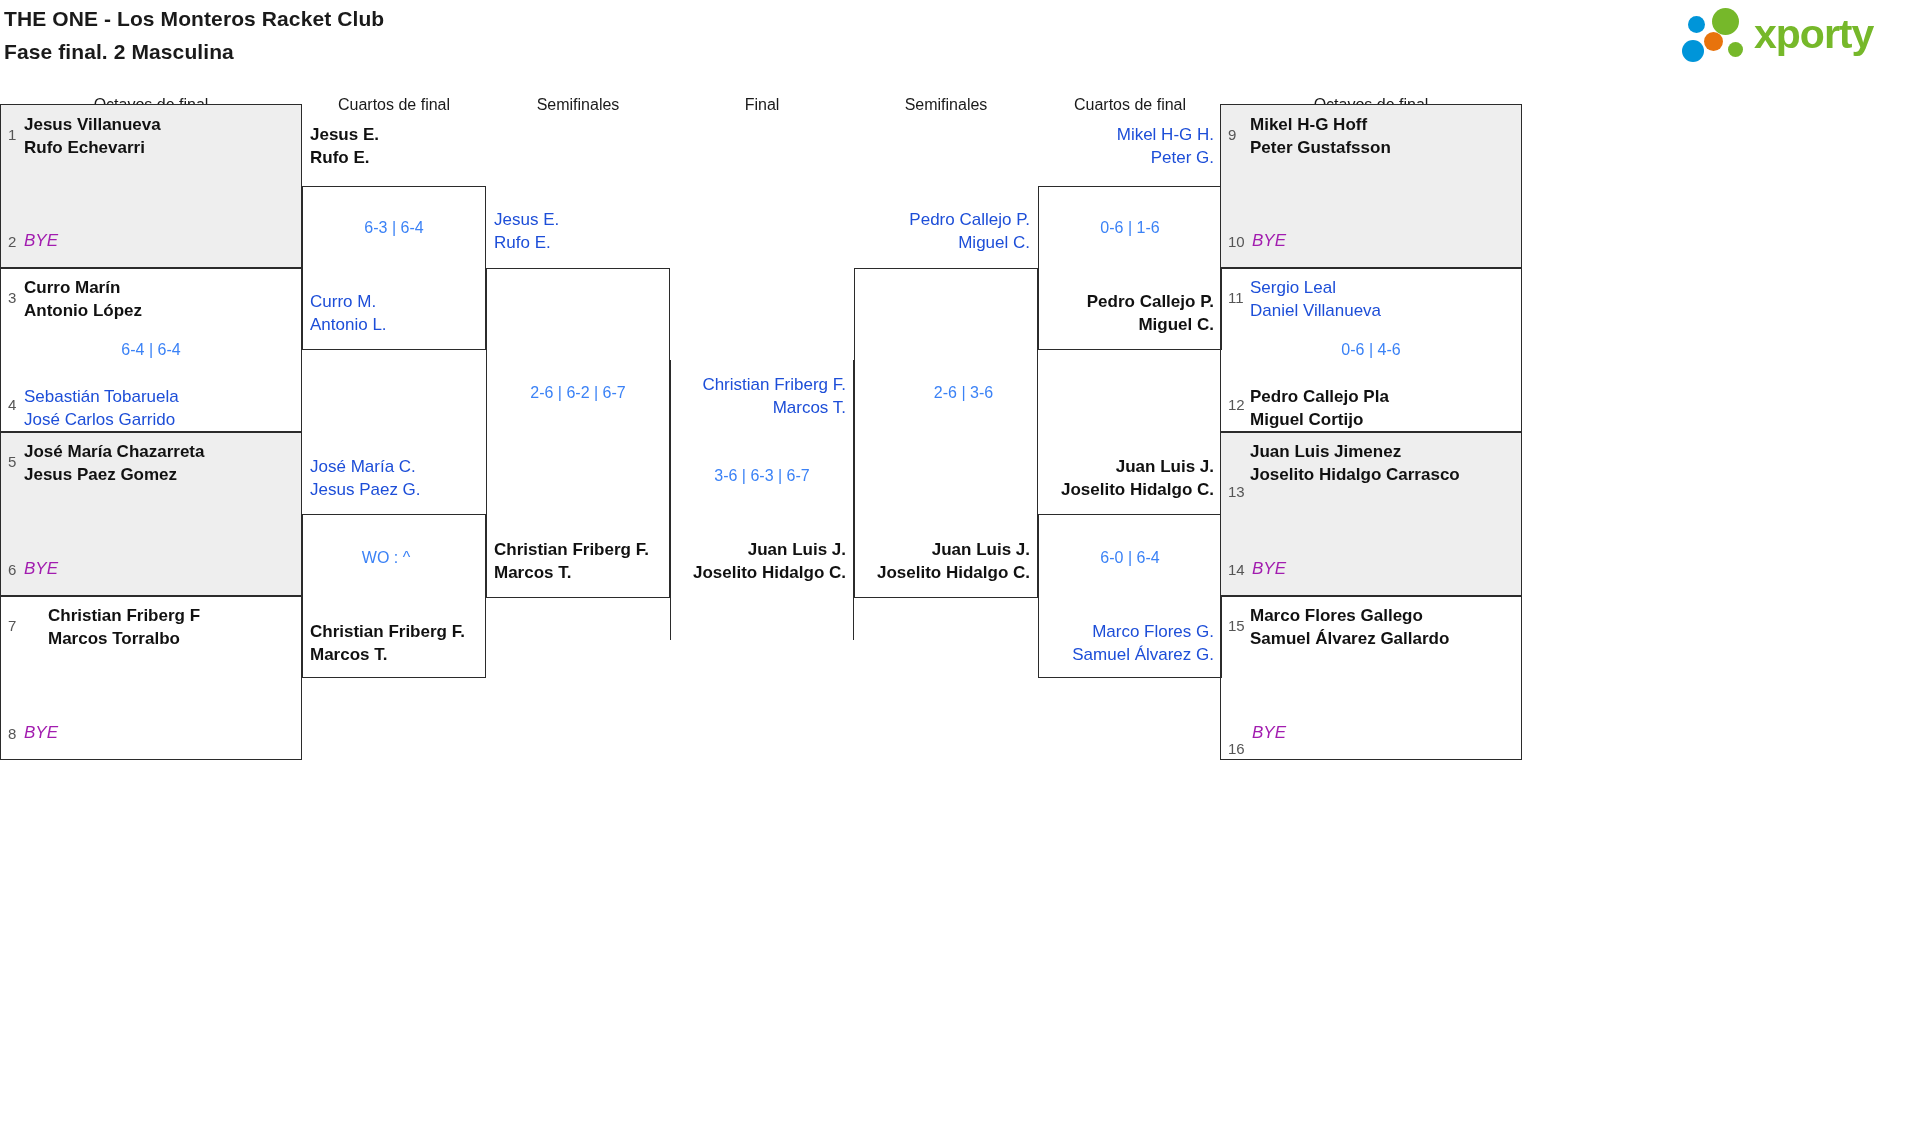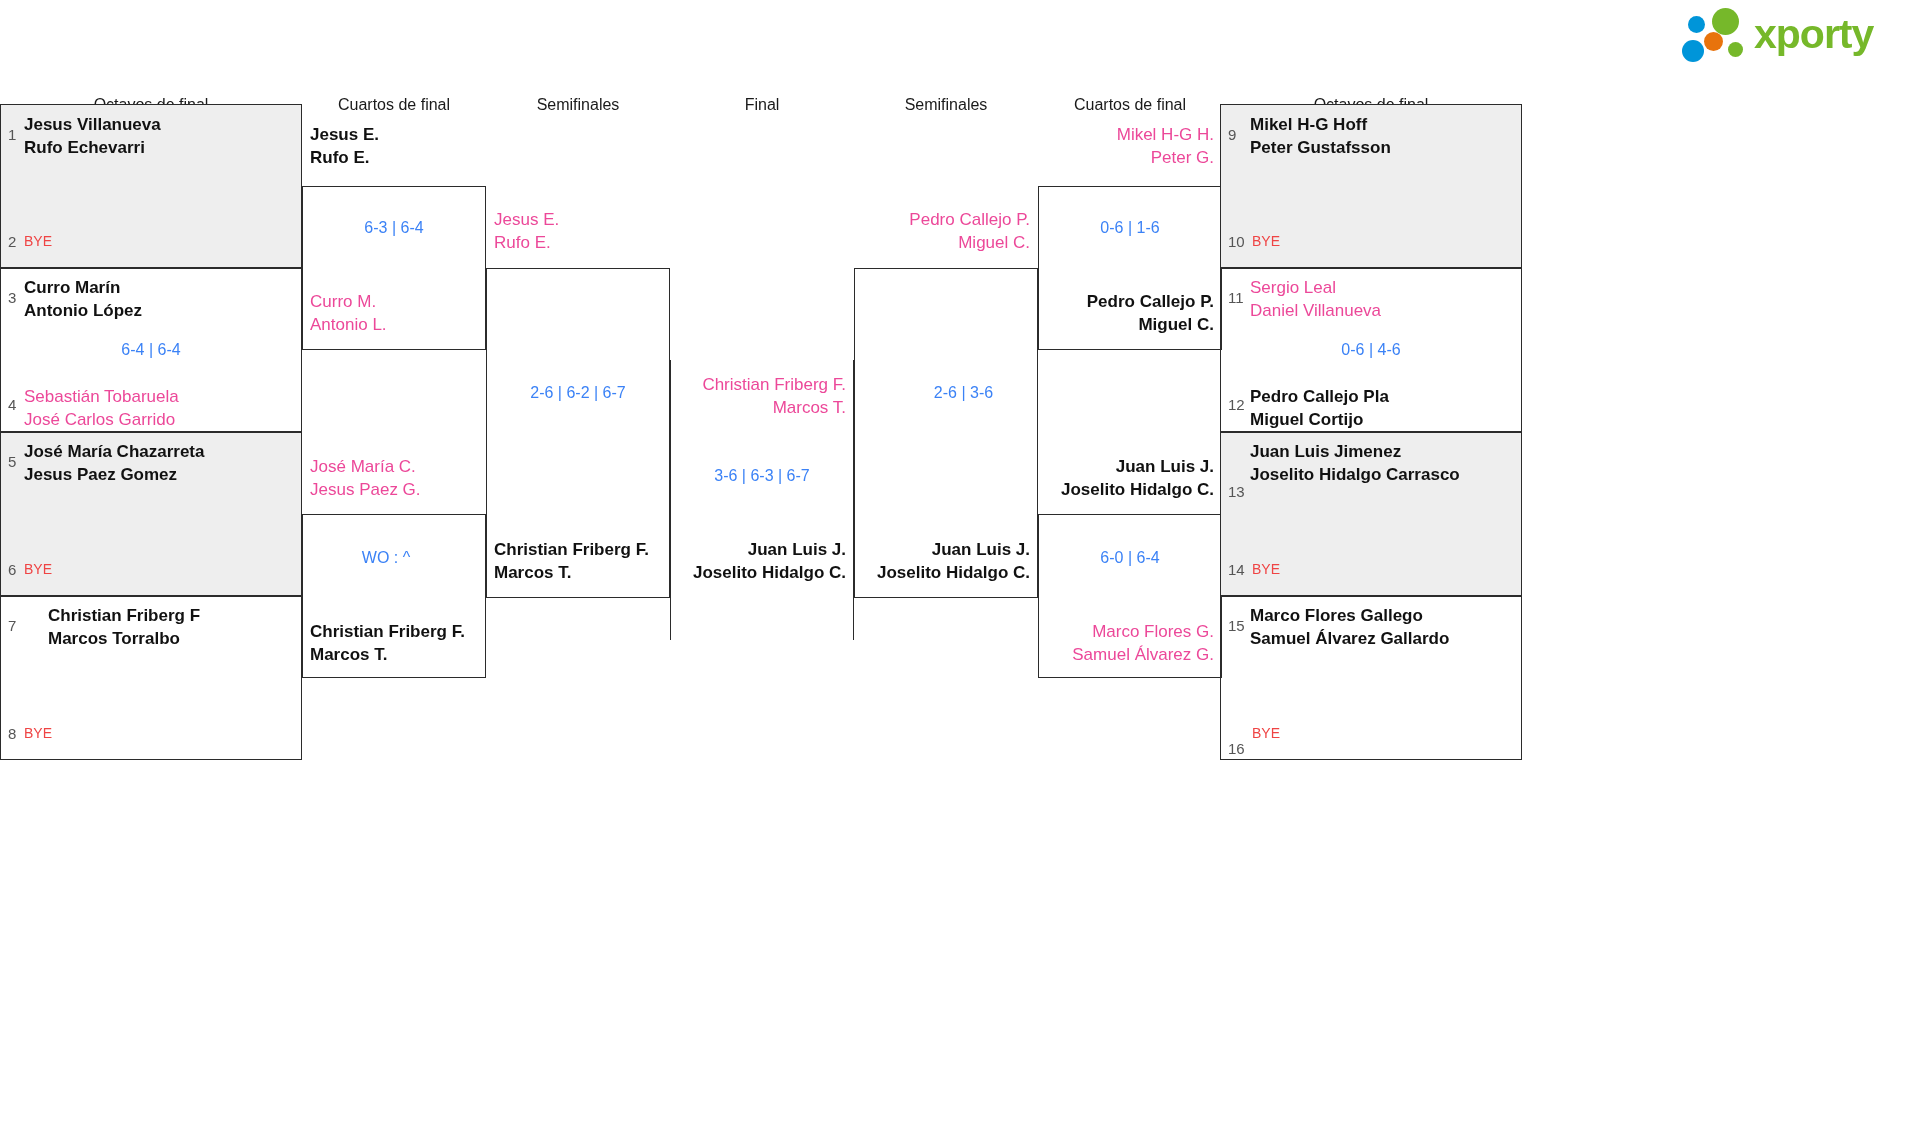--- a/index.html
+++ b/index.html
@@ -34,30 +34,34 @@
   .edge { position: absolute; background: #2b2b2b; }
 
   
   .seed {
     position: absolute; font-size: 15px; color: #555; line-height: 16px;
   }
   .names {
     position: absolute; font-size: 17px; line-height: 23px; white-space: nowrap;
   }
   .names.win { font-weight: 700; color: #111; }
-  .names.lose { font-weight: 400; color: #ec4899; }
+  .names.lose { font-weight: 400; color: #1d4ed8; }
   .names.r { text-align: right; }
-  .bye { position: absolute; font-size: 14px; color: #ef4444; line-height: 20px; }
+  .bye { position: absolute; font-size: 17px; color: #a21caf; line-height: 20px; font-style: italic; }
   .score { position: absolute; font-size: 16px; color: #3b82f6; white-space: nowrap; text-align:center; }
 </style>
 </head>
 <body>
 
 <div id="root">
 
+  <div class="title-block">
+    <div class="title-line">THE ONE - Los Monteros Racket Club</div>
+    <div class="title-line">Fase final. 2 Masculina</div>
+  </div>
 
   <div class="logo">
     <div class="dot" style="left:8px;  top:10px; width:17px; height:17px; background:#0095d9;"></div>
     <div class="dot" style="left:32px; top:2px;  width:27px; height:27px; background:#76b82a;"></div>
     <div class="dot" style="left:24px; top:26px; width:19px; height:19px; background:#e8730c;"></div>
     <div class="dot" style="left:2px;  top:34px; width:22px; height:22px; background:#0095d9;"></div>
     <div class="dot" style="left:48px; top:36px; width:15px; height:15px; background:#76b82a;"></div>
     <div class="logo-word">xporty</div>
   </div>
 

